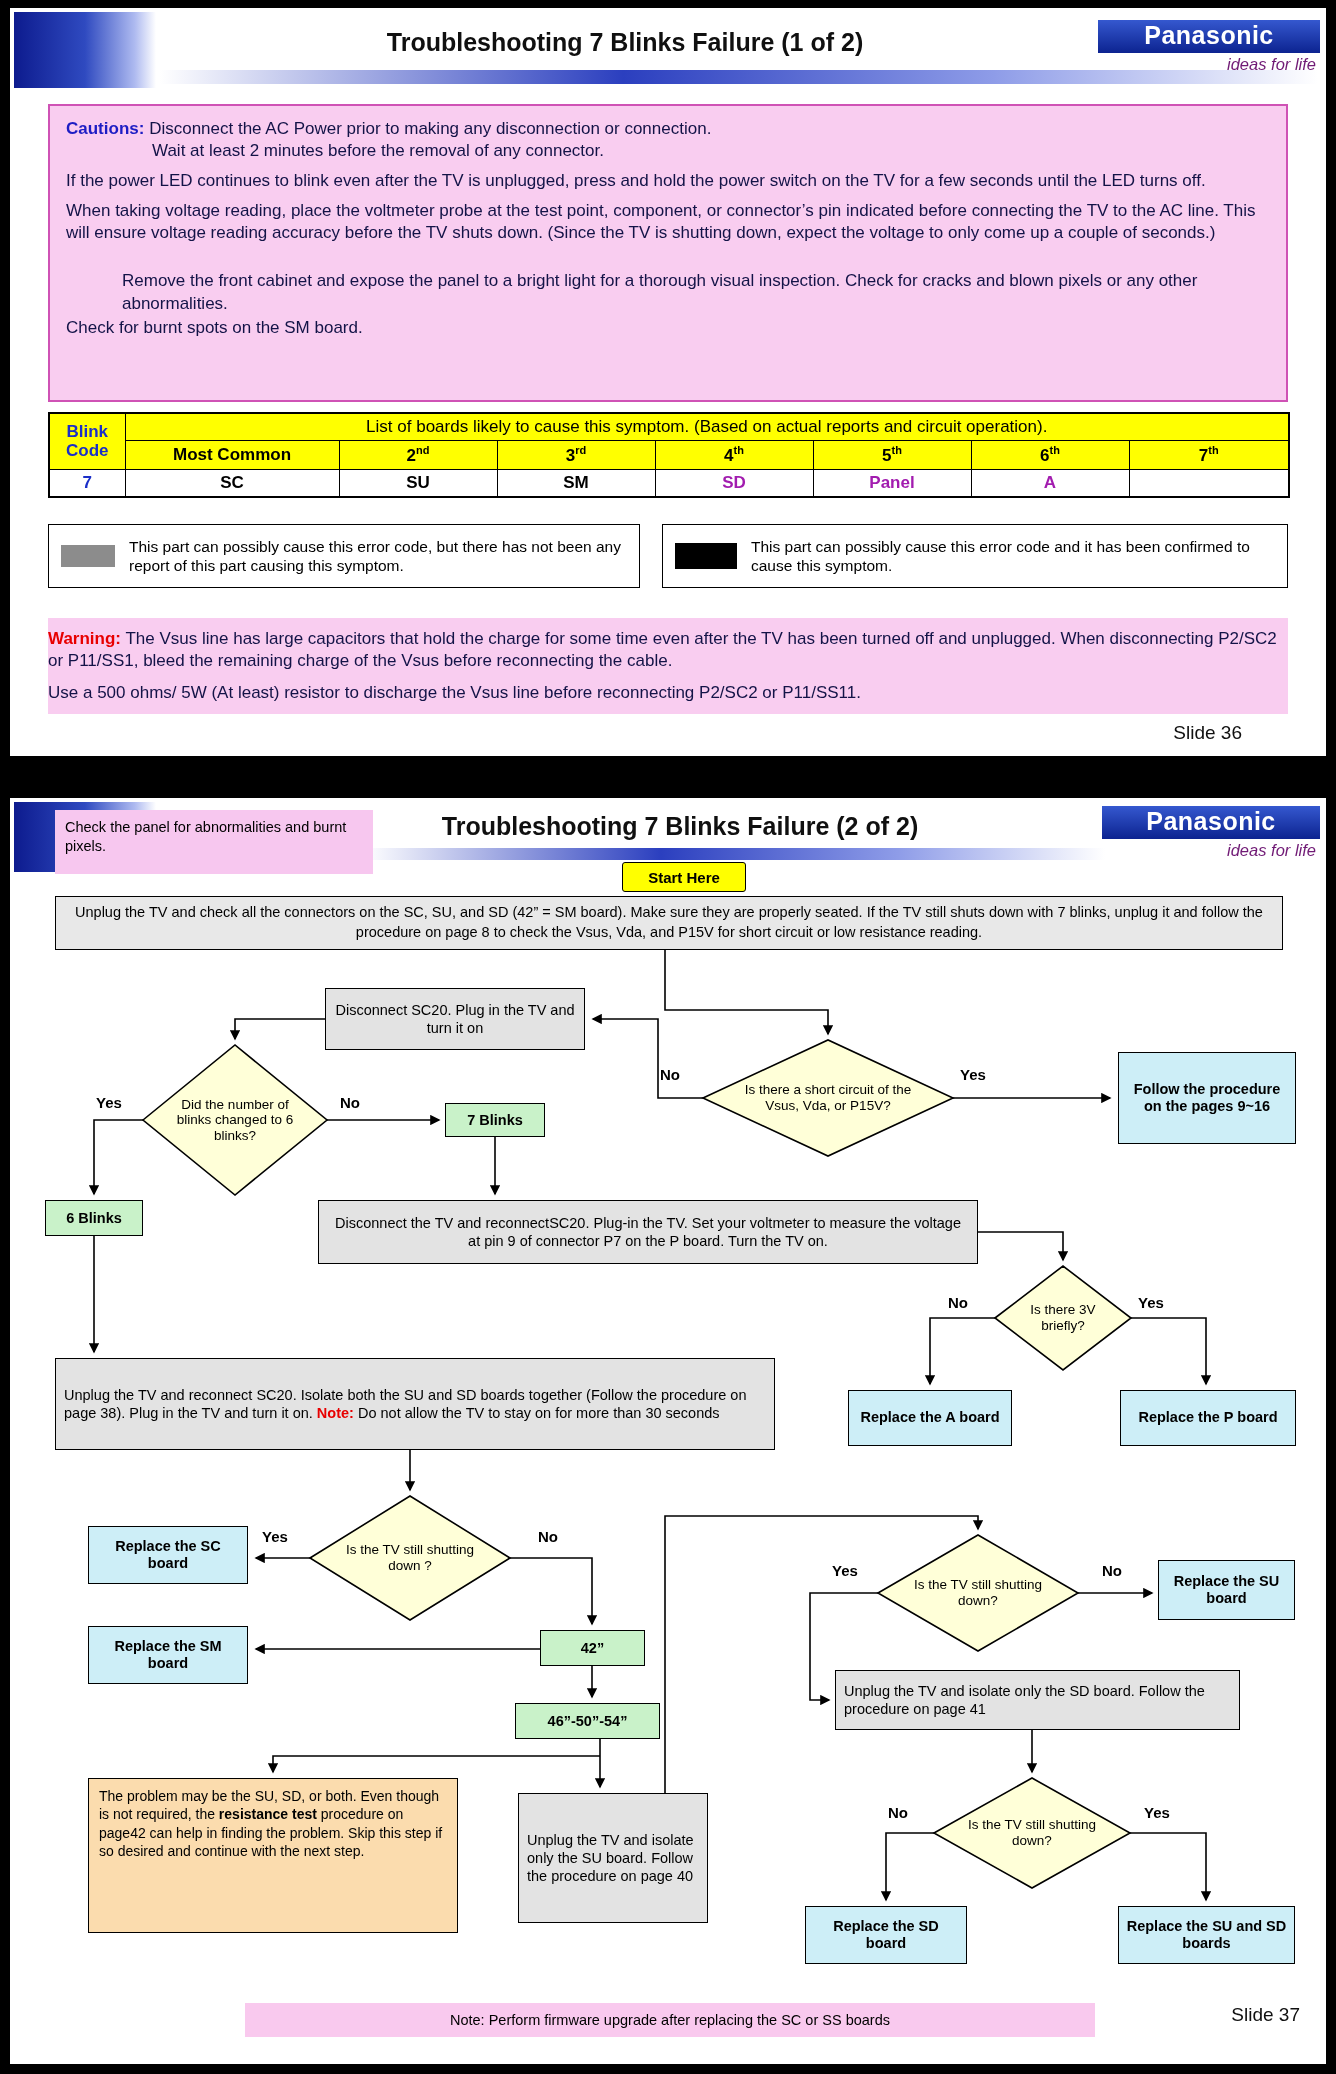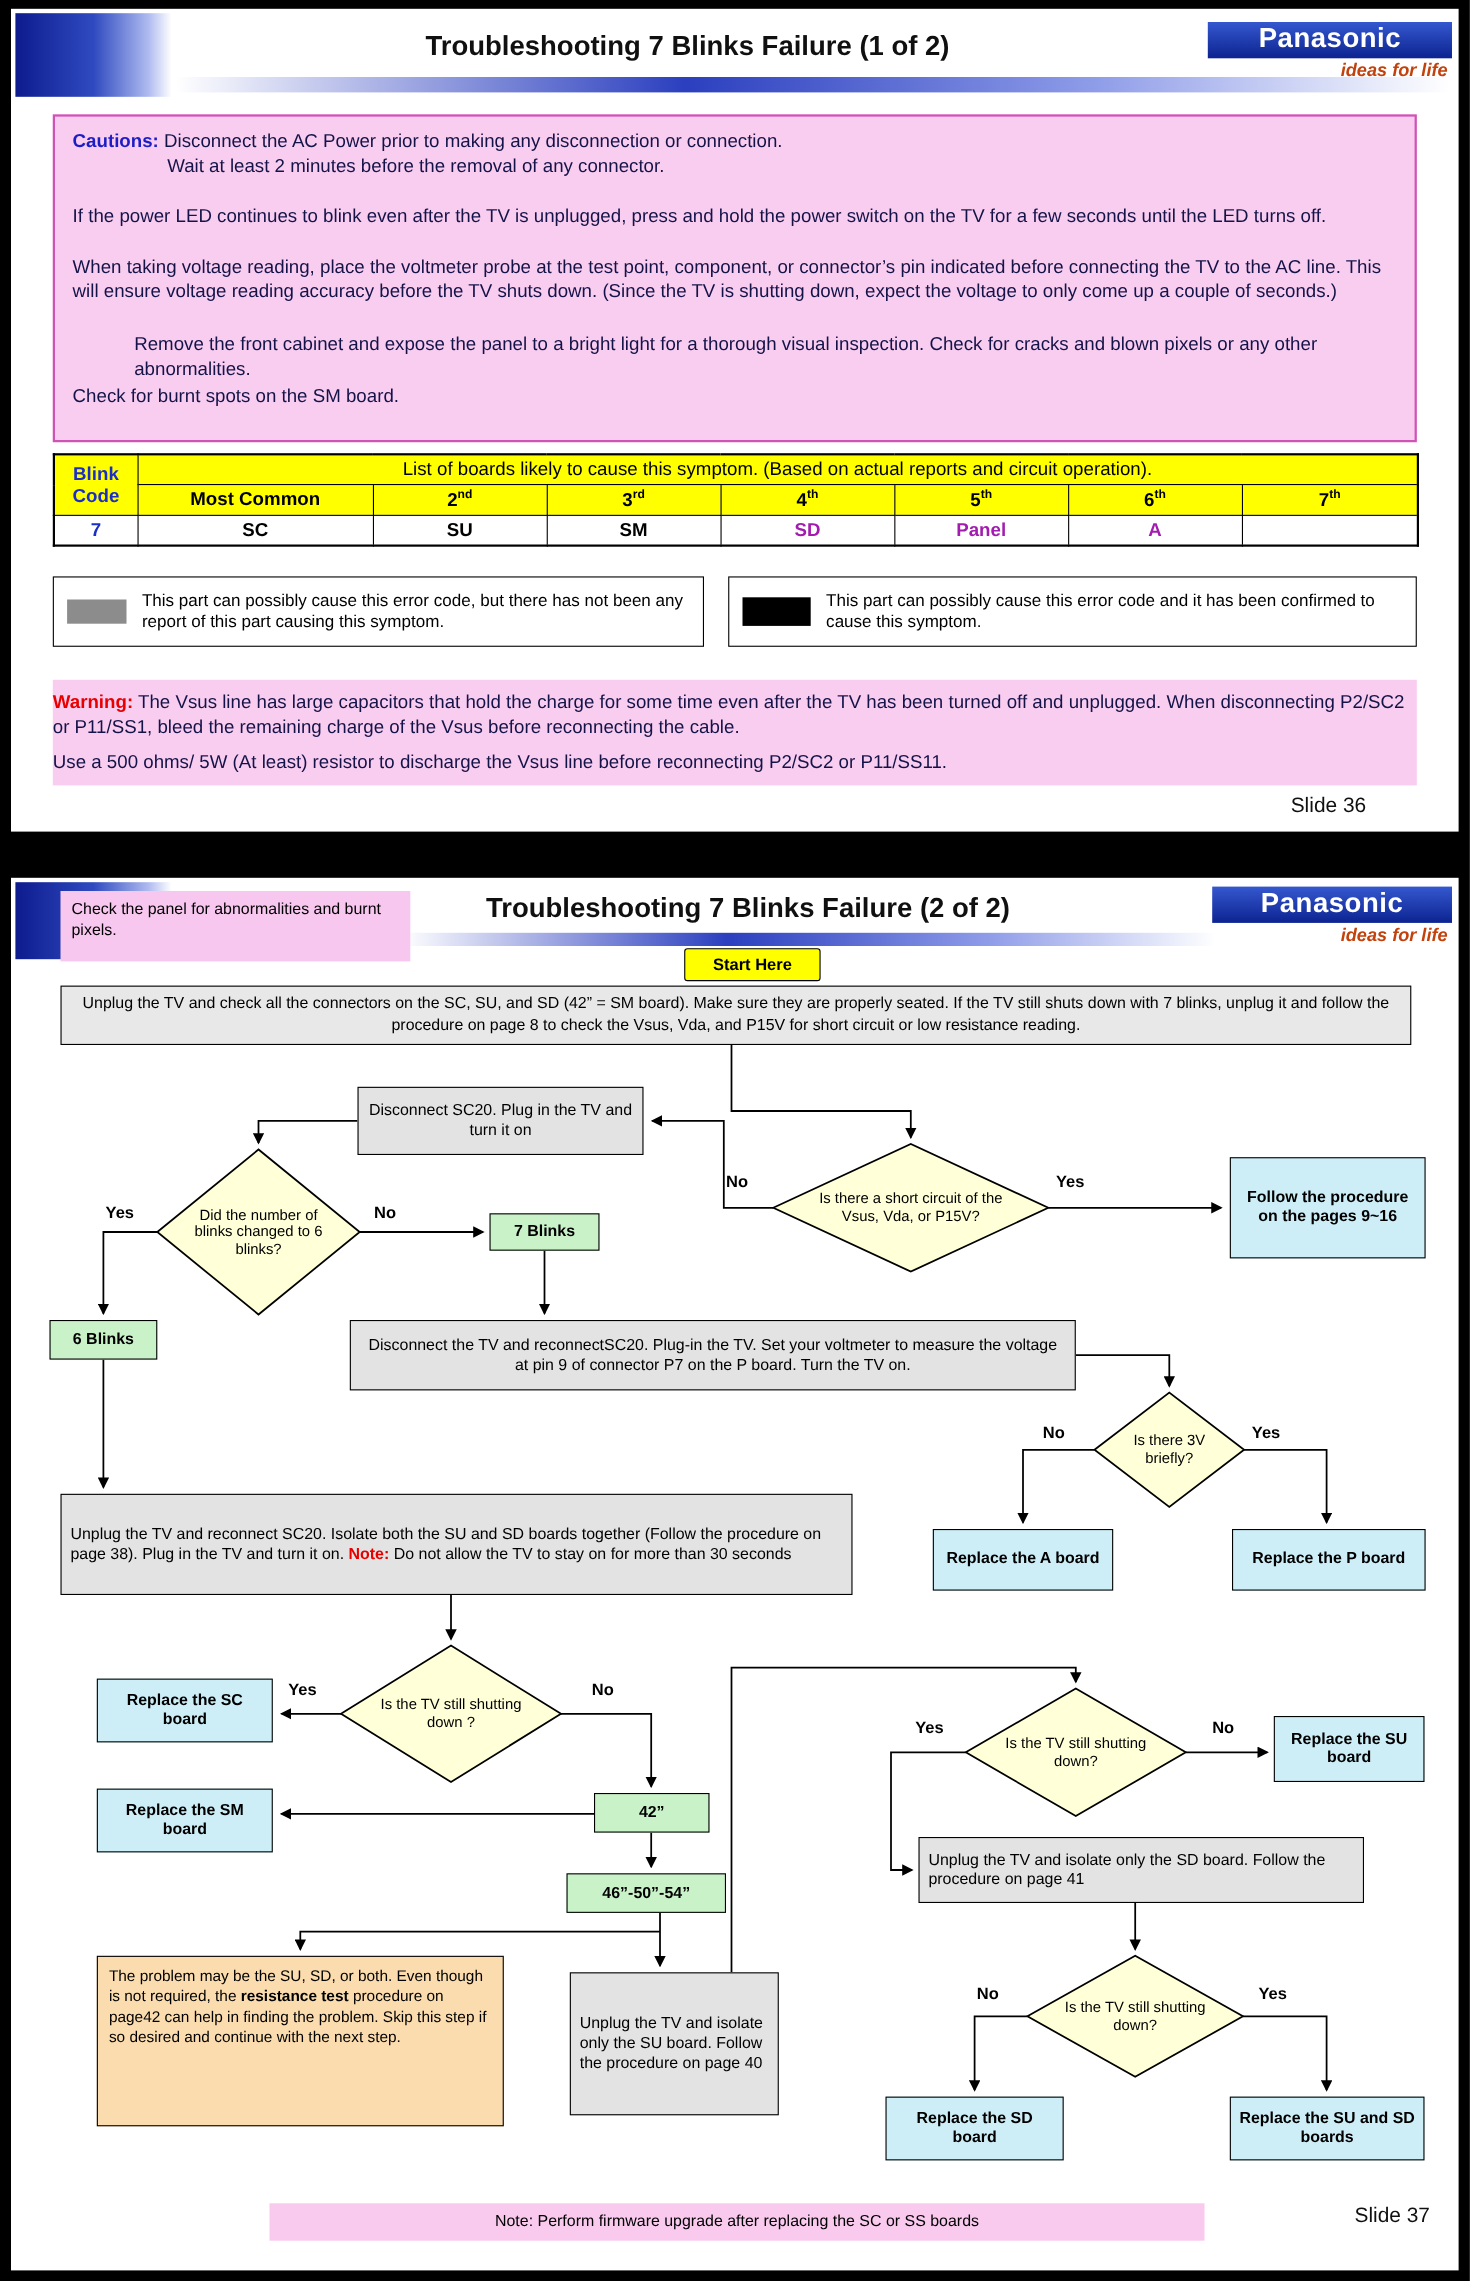--- a/index.html
+++ b/index.html
@@ -6,26 +6,26 @@
 html,body{background:#000}
 body{width:1336px;height:2074px;font-family:"Liberation Sans",sans-serif;position:relative;color:#000}
 .abs{position:absolute}
 .slide{position:absolute;background:#fff;overflow:hidden}
 #slide1{left:10px;top:8px;width:1316px;height:748px}
 #slide2{left:10px;top:798px;width:1316px;height:1266px}
 .hdr-strip{background:linear-gradient(90deg,#0d1b8e 0%,#2f4ac0 50%,#aebaf0 85%,#fff 100%)}
 .hdr-bar{background:linear-gradient(90deg,#fff 0%,#2b3fbf 40%,#8e9ce8 72%,#fff 100%)}
 .slide-title{font-weight:bold;font-size:25px;text-align:center;color:#101010}
 .logo-bar{background:linear-gradient(180deg,#3558cf,#0c2390);color:#fff;font-weight:bold;font-size:25px;text-align:center;padding:1px 6px 3px;letter-spacing:.5px}
-.logo-tag{color:#c2410c;font-weight:bold;font-style:italic;font-size:16.5px;text-align:right;padding:2px 4px 0 0}
+.logo-tag{color:#701a75;font-weight:normal;font-style:italic;font-size:16.5px;text-align:right;padding:2px 4px 0 0}
 .cautions{background:#f9cdf0;border:2px solid #cf52b5;padding:12px 16px;font-size:17px;color:#131347;line-height:1.3}
 .c-label{color:#1d1dc4;font-weight:bold}
 .indent1{margin-left:86px}
 .indent2{margin-left:56px}
-.c-para{margin-top:24px}
+.c-para{margin-top:8px}
 .boards-table{border-collapse:collapse;table-layout:fixed;width:1240px;background:#fff;border:2px solid #000}
 .boards-table td{border:1.6px solid #000;text-align:center;padding:3px 2px;font-size:17px}
 .yellow{background:#ffff00}
 .code-head{color:#1a2ec8;font-weight:bold;line-height:1.15}
 .table-top-header{font-size:17.5px}
 .col-head{font-weight:bold}
 .board-val{font-weight:bold}
 .muted{color:#a21caf}
 .blue-num{color:#1a2ec8;font-weight:bold;font-size:18px}
 sup{font-size:11px;vertical-align:super}

